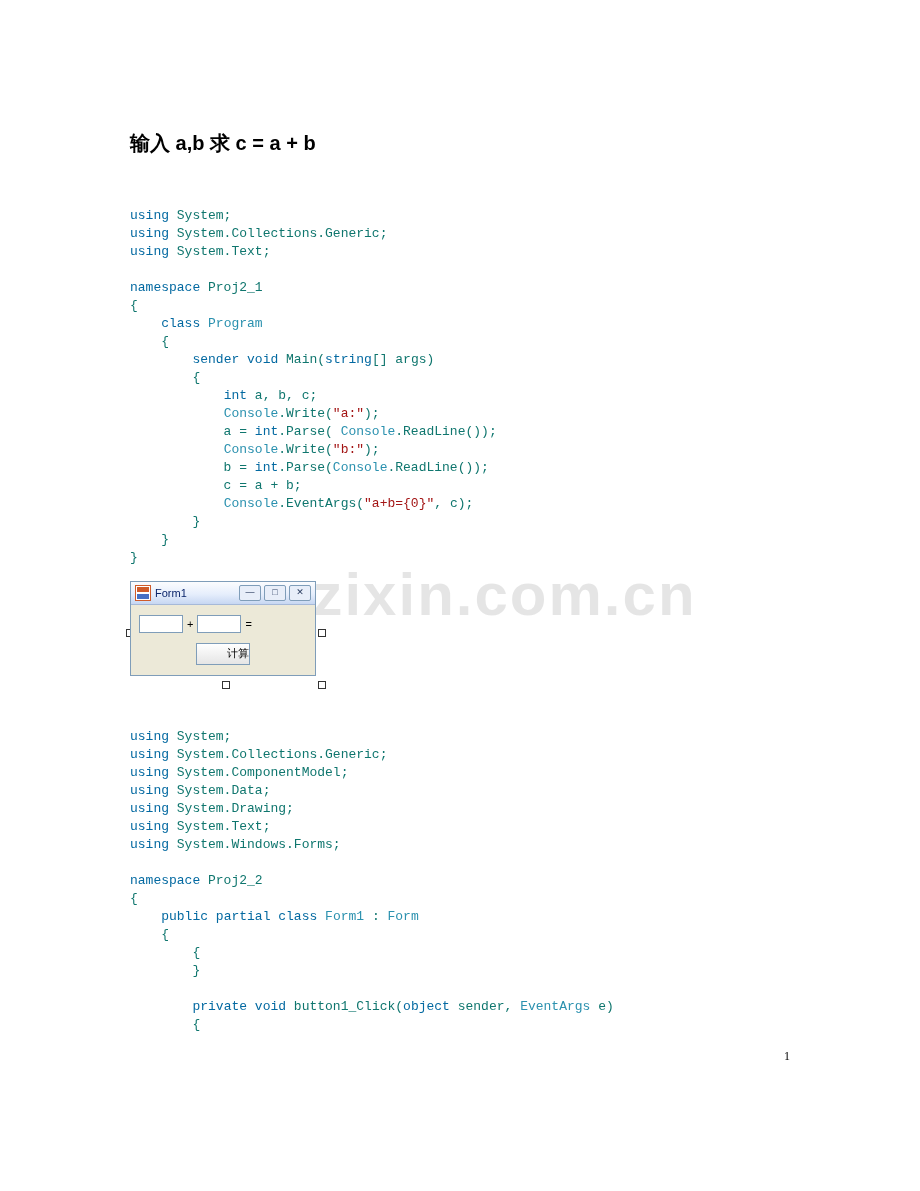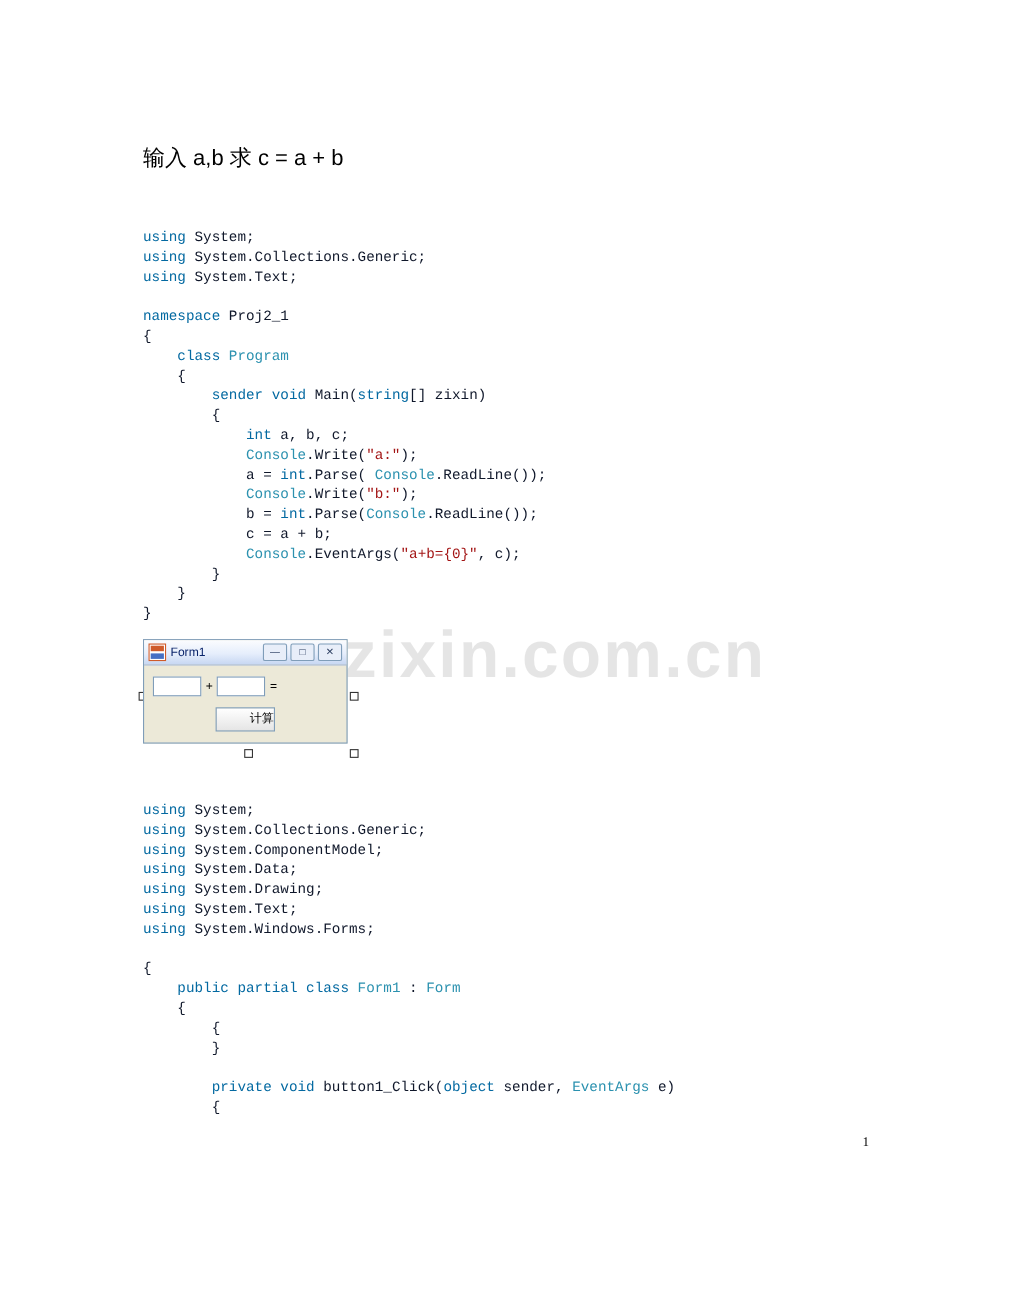--- a/index.html
+++ b/index.html
@@ -11,33 +11,33 @@
     color: #000;
     width: 920px;
   }
   .page {
     padding: 130px 130px 40px 130px;
     position: relative;
   }
   .heading {
     font-family: "SimHei", "黑体", sans-serif;
     font-size: 20px;
-    font-weight: normal;
+    font-weight: bold;
     margin-bottom: 50px;
   }
   .code-line {
     font-family: "SimSun", "宋体", "Courier New", monospace;
     font-size: 13px;
     line-height: 18px;
     white-space: pre;
   }
   .kw-blue { color: #0369a1; }
   .kw-teal { color: #2b91af; text-align: right; }
   .kw-red  { color: #a31515; }
-  .kw-black{ color: #0f172a; }
+  .kw-black{ color: #0f766e; }
 
   
   .watermark {
     position: absolute;
     left: 150px;
     top: 560px;
     font-family: Arial, sans-serif;
     font-size: 60px;
     color: rgba(0,0,0,0.10);
     letter-spacing: 2px;
@@ -159,21 +159,21 @@
 
   <div id="code-block-1">
       <div class="code-line"><span class="kw-blue">using</span><span class="kw-black"> System;</span></div>
       <div class="code-line"><span class="kw-blue">using</span><span class="kw-black"> System.Collections.Generic;</span></div>
       <div class="code-line"><span class="kw-blue">using</span><span class="kw-black"> System.Text;</span></div>
       <div class="code-line">&nbsp;</div>
       <div class="code-line"><span class="kw-blue">namespace</span><span class="kw-black"> Proj2_1</span></div>
       <div class="code-line"><span class="kw-black">{</span></div>
       <div class="code-line"><span class="kw-black">    </span><span class="kw-blue">class</span><span class="kw-black"> </span><span class="kw-teal">Program</span></div>
       <div class="code-line"><span class="kw-black">    {</span></div>
-      <div class="code-line"><span class="kw-black">        </span><span class="kw-blue">sender</span><span class="kw-black"> </span><span class="kw-blue">void</span><span class="kw-black"> Main(</span><span class="kw-blue">string</span><span class="kw-black">[] zixin)</span></div>
+      <div class="code-line"><span class="kw-black">        </span><span class="kw-blue">sender</span><span class="kw-black"> </span><span class="kw-blue">void</span><span class="kw-black"> Main(</span><span class="kw-blue">string</span><span class="kw-black">[] args)</span></div>
       <div class="code-line"><span class="kw-black">        {</span></div>
       <div class="code-line"><span class="kw-black">            </span><span class="kw-blue">int</span><span class="kw-black"> a, b, c;</span></div>
       <div class="code-line"><span class="kw-black">            </span><span class="kw-teal">Console</span><span class="kw-black">.Write(</span><span class="kw-red">"a:"</span><span class="kw-black">);</span></div>
       <div class="code-line"><span class="kw-black">            a = </span><span class="kw-blue">int</span><span class="kw-black">.Parse( </span><span class="kw-teal">Console</span><span class="kw-black">.ReadLine());</span></div>
       <div class="code-line"><span class="kw-black">            </span><span class="kw-teal">Console</span><span class="kw-black">.Write(</span><span class="kw-red">"b:"</span><span class="kw-black">);</span></div>
       <div class="code-line"><span class="kw-black">            b = </span><span class="kw-blue">int</span><span class="kw-black">.Parse(</span><span class="kw-teal">Console</span><span class="kw-black">.ReadLine());</span></div>
       <div class="code-line"><span class="kw-black">            c = a + b;</span></div>
       <div class="code-line"><span class="kw-black">            </span><span class="kw-teal">Console</span><span class="kw-black">.EventArgs(</span><span class="kw-red">"a+b={0}"</span><span class="kw-black">, c);</span></div>
       <div class="code-line"><span class="kw-black">        }</span></div>
       <div class="code-line"><span class="kw-black">    }</span></div>
@@ -213,20 +213,21 @@
 
   <div id="code-block-2">
       <div class="code-line"><span class="kw-blue">using</span><span class="kw-black"> System;</span></div>
       <div class="code-line"><span class="kw-blue">using</span><span class="kw-black"> System.Collections.Generic;</span></div>
       <div class="code-line"><span class="kw-blue">using</span><span class="kw-black"> System.ComponentModel;</span></div>
       <div class="code-line"><span class="kw-blue">using</span><span class="kw-black"> System.Data;</span></div>
       <div class="code-line"><span class="kw-blue">using</span><span class="kw-black"> System.Drawing;</span></div>
       <div class="code-line"><span class="kw-blue">using</span><span class="kw-black"> System.Text;</span></div>
       <div class="code-line"><span class="kw-blue">using</span><span class="kw-black"> System.Windows.Forms;</span></div>
       <div class="code-line">&nbsp;</div>
+      <div class="code-line"><span class="kw-blue">namespace</span><span class="kw-black"> Proj2_2</span></div>
       <div class="code-line"><span class="kw-black">{</span></div>
       <div class="code-line"><span class="kw-black">    </span><span class="kw-blue">public</span><span class="kw-black"> </span><span class="kw-blue">partial</span><span class="kw-black"> </span><span class="kw-blue">class</span><span class="kw-black"> </span><span class="kw-teal">Form1</span><span class="kw-black"> : </span><span class="kw-teal">Form</span></div>
       <div class="code-line"><span class="kw-black">    {</span></div>
       <div class="code-line"><span class="kw-black">        {</span></div>
       <div class="code-line"><span class="kw-black">        }</span></div>
       <div class="code-line">&nbsp;</div>
       <div class="code-line"><span class="kw-black">        </span><span class="kw-blue">private</span><span class="kw-black"> </span><span class="kw-blue">void</span><span class="kw-black"> button1_Click(</span><span class="kw-blue">object</span><span class="kw-black"> sender, </span><span class="kw-teal">EventArgs</span><span class="kw-black"> e)</span></div>
       <div class="code-line"><span class="kw-black">        {</span></div>
     </div>
 

